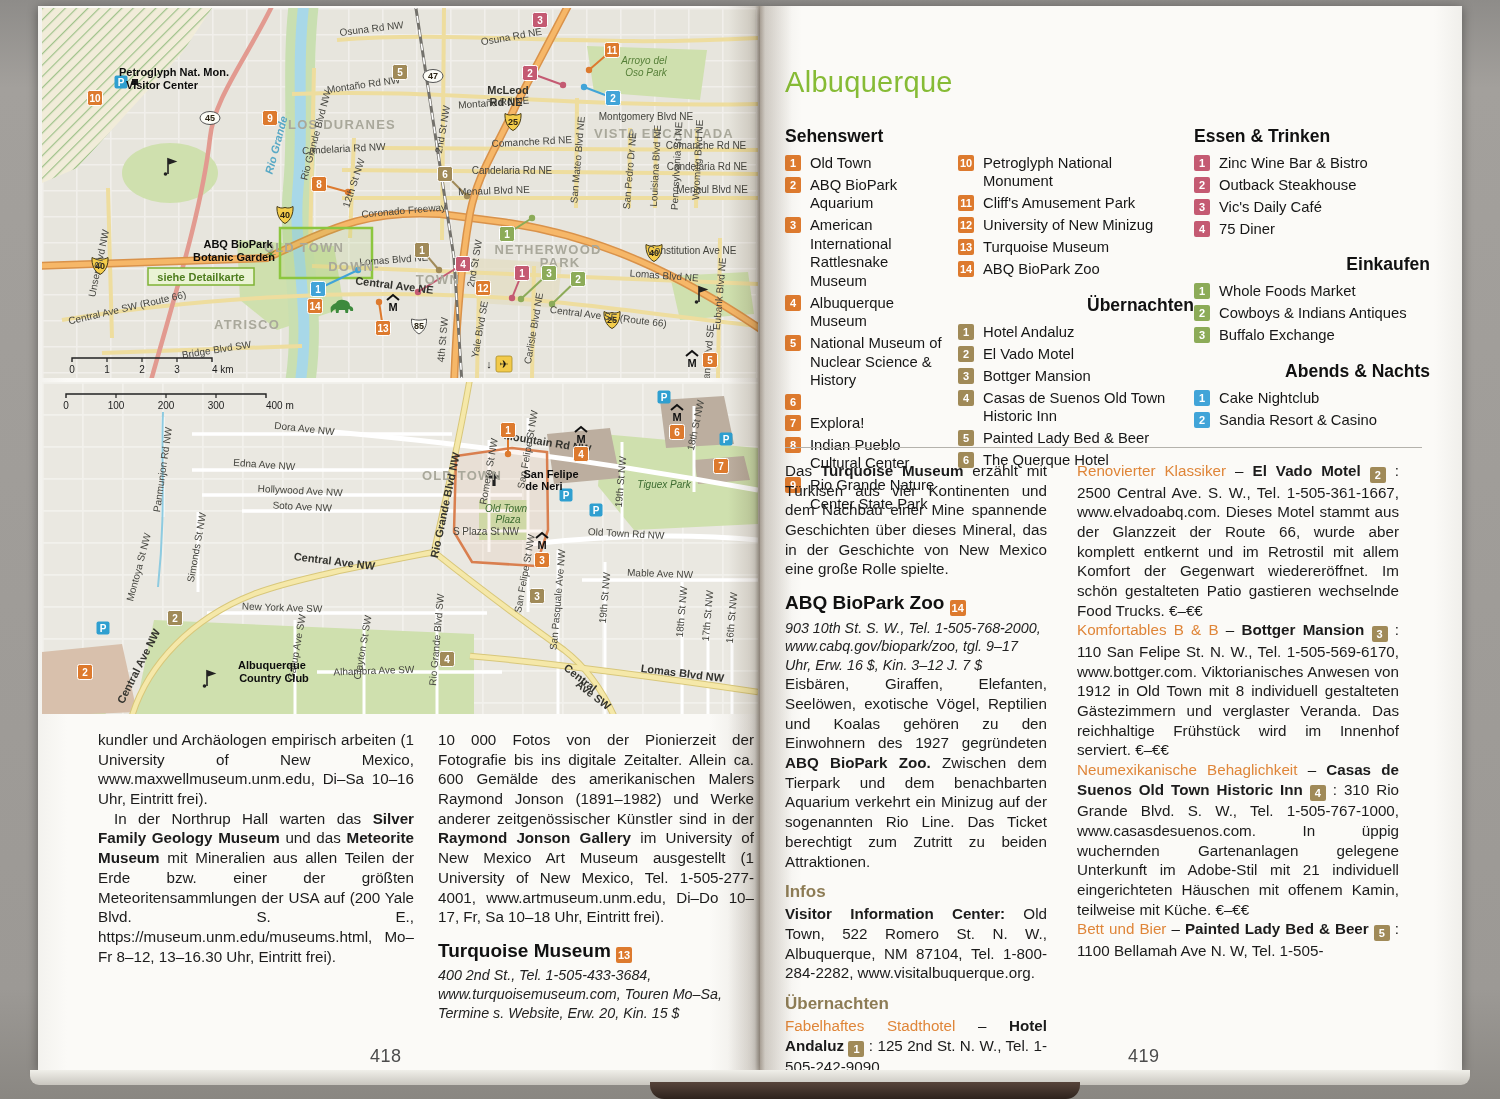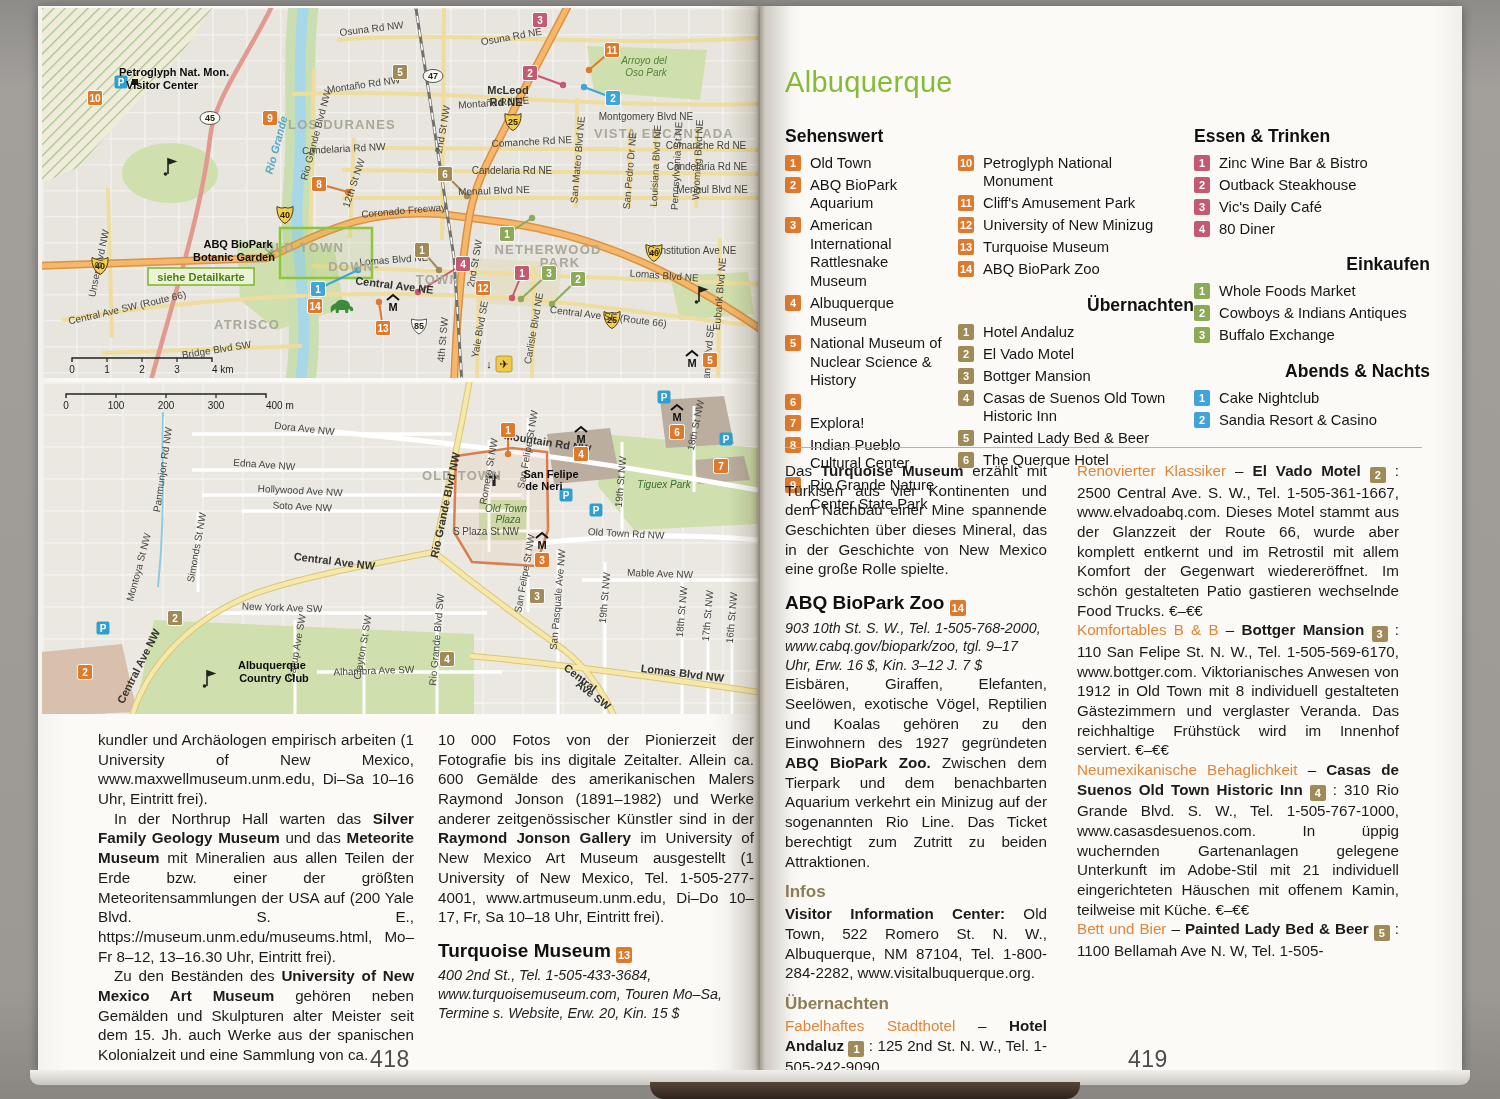--- a/index.html
+++ b/index.html
@@ -38,21 +38,21 @@
   .left-text{position:absolute;left:60px;top:724px;width:656px;display:flex;gap:24px;}
   .tcol{width:316px;}
   .body-p{margin:0;font-size:15.2px;line-height:1.295;text-align:justify;color:#1b1b1b;}
   .ind{text-indent:16px;}
   .b{font-weight:bold;}
   .h2{font-size:19px;font-weight:bold;color:#111;margin:13px 0 3px;}
   .addr{margin:0;font-style:italic;font-size:14.3px;line-height:1.3;color:#222;}
   .sub-head{font-size:17px;font-weight:bold;margin:11px 0 2px;}
   .mk{display:inline-block;width:16px;height:16px;border-radius:2px;color:#fff;font-weight:bold;font-size:11px;line-height:16px;text-align:center;}
   .mk.inline{vertical-align:-2.5px;}
-  .pagenum{position:absolute;top:1040px;font-size:23px;color:#4c4c4c;letter-spacing:.5px;}
+  .pagenum{position:absolute;top:1040px;font-size:18px;color:#4c4c4c;letter-spacing:.5px;}
 
   .rp-title{position:absolute;left:25px;top:60px;font-size:29px;letter-spacing:.3px;}
   .legend{position:absolute;left:25px;top:120px;width:645px;display:flex;}
   .leg-col{box-sizing:border-box;}
   .leg-col:nth-child(1){width:173px;}
   .leg-col:nth-child(2){width:236px;}
   .leg-col:nth-child(3){width:236px;}
   .leg-heading{font-size:17.5px;font-weight:bold;color:#111;margin:0 0 7px;}
   .leg-heading.more{margin-top:16px;text-align:right;}
   .leg-heading.ghost{visibility:hidden;}
@@ -506,21 +506,20 @@
               <text x="224" y="27" class="sc-lbl" text-anchor="start">400 m</text>
             </g>
           </g>
       </svg>
     </div>
 
     <div class="left-text">
       <div class="tcol" id="left-col1">
           <p class="body-p"><span>kundler und Archäologen empirisch arbeiten (1 University of New Mexico, www.maxwellmuseum.unm.edu, Di–Sa 10–16 Uhr, Eintritt frei).</span></p>
           <p class="body-p ind"><span>In der Northrup Hall warten das </span><span class="b">Silver Family Geology Museum</span><span> und das </span><span class="b">Meteorite Museum</span><span> mit Mineralien aus allen Teilen der Erde bzw. einer der größten Meteoritensammlungen der USA auf (200 Yale Blvd. S. E., https://museum.unm.edu/museums.html, Mo–Fr 8–12, 13–16.30 Uhr, Eintritt frei).</span></p>
-          <p class="body-p ind"><span>Zu den Beständen des </span><span class="b">University of New Mexico Art Museum</span><span> gehören neben Gemälden und Skulpturen alter Meister seit dem 15. Jh. auch Werke aus der spanischen Kolonialzeit und eine Sammlung von ca.</span></p>
         </div>
       <div class="tcol" id="left-col2">
           <p class="body-p"><span>10 000 Fotos von der Pionierzeit der Fotografie bis ins digitale Zeitalter. Allein ca. 600 Gemälde des amerikanischen Malers Raymond Jonson (1891–1982) und Werke anderer zeitgenössischer Künstler sind in der </span><span class="b">Raymond Jonson Gallery</span><span> im University of New Mexico Art Museum ausgestellt (1 University of New Mexico, Tel. 1-505-277-4001, www.artmuseum.unm.edu, Di–Do 10–17, Fr, Sa 10–18 Uhr, Eintritt frei).</span></p>
           <div class="h2"><span>Turquoise Museum </span><span class="mk inline" style="background: rgb(221, 122, 46);">13</span></div>
           <p class="addr"><span>400 2nd St., Tel. 1-505-433-3684, www.turquoisemuseum.com, Touren Mo–Sa, Termine s. Website, Erw. 20, Kin. 15 $</span></p>
         </div>
     </div>
     <div class="pagenum" style="left:332px;">418</div>
   </div>
 
@@ -622,21 +621,21 @@
           <div class="leg-item">
             <span class="mk" style="background: rgb(196, 90, 114);">2</span>
             <span class="leg-label">Outback Steakhouse</span>
           </div>
           <div class="leg-item">
             <span class="mk" style="background: rgb(196, 90, 114);">3</span>
             <span class="leg-label">Vic's Daily Café</span>
           </div>
           <div class="leg-item">
             <span class="mk" style="background: rgb(196, 90, 114);">4</span>
-            <span class="leg-label">80 Diner</span>
+            <span class="leg-label">75 Diner</span>
           </div>
           <div class="leg-heading more">Einkaufen</div>
           <div class="leg-item">
             <span class="mk" style="background: rgb(140, 171, 88);">1</span>
             <span class="leg-label">Whole Foods Market</span>
           </div>
           <div class="leg-item">
             <span class="mk" style="background: rgb(140, 171, 88);">2</span>
             <span class="leg-label">Cowboys &amp; Indians Antiques</span>
           </div>

